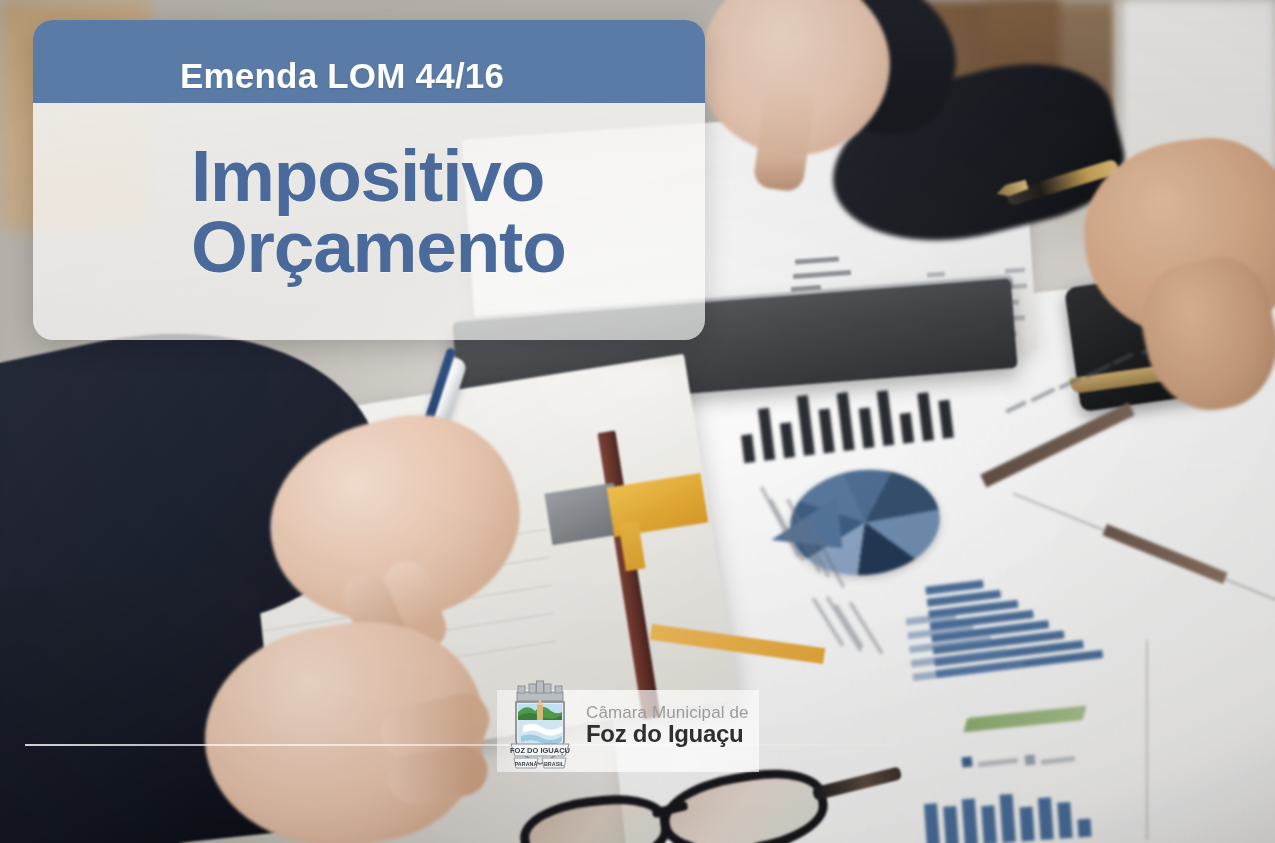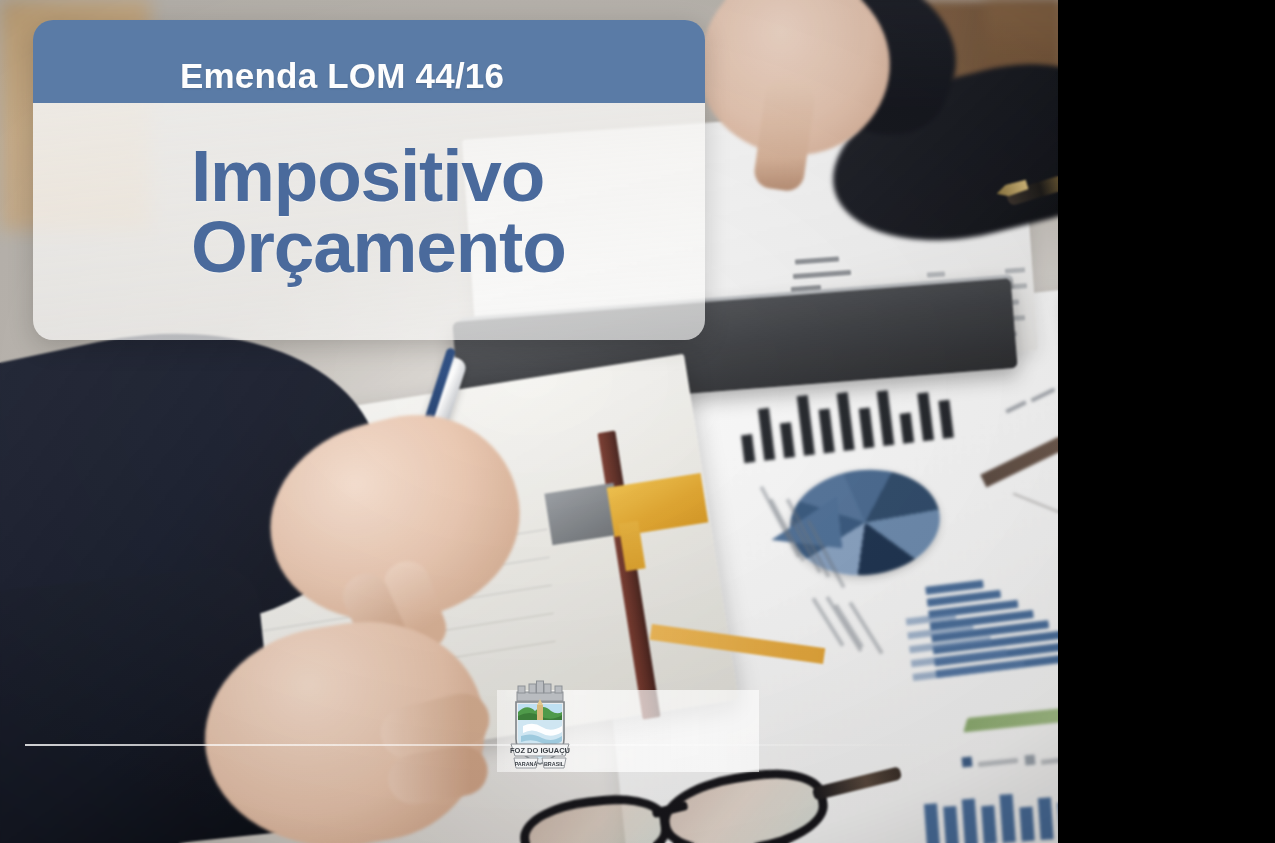--- a/index.html
+++ b/index.html
@@ -5,21 +5,21 @@
 <style>
   * { margin:0; padding:0; box-sizing:border-box; }
   html, body {
     width:1275px; height:843px;
     font-family:"Liberation Sans", sans-serif;
     overflow:hidden; background:#000;
   }
 
   #stage {
     position:relative;
-    width:1058px; height:843px;
+    width:1275px; height:843px;
     overflow:hidden;
     background:#cdc6bd;
   }
 
   
   .photo { position:absolute; inset:0; overflow:hidden; }
 
   
   .bg-base {
     position:absolute; inset:0;
@@ -619,15 +619,19 @@
         <path d="M6 66 H64 L60 78 H10 Z" fill="#f3f4f5" stroke="#8d9196" stroke-width="1"></path>
         <text x="35" y="75" font-family="'Liberation Sans',sans-serif" font-size="7.5" font-weight="bold" fill="#3a3f45" text-anchor="middle">FOZ DO IGUAÇU</text>
 
         <path d="M9 80 H33 L31 90 H11 Z" fill="#f3f4f5" stroke="#8d9196" stroke-width=".9"></path>
         <path d="M37 80 H61 L59 90 H39 Z" fill="#f3f4f5" stroke="#8d9196" stroke-width=".9"></path>
         <text x="21" y="87.5" font-family="'Liberation Sans',sans-serif" font-size="5.4" font-weight="bold" fill="#3a3f45" text-anchor="middle">PARANÁ</text>
         <text x="49" y="87.5" font-family="'Liberation Sans',sans-serif" font-size="5.4" font-weight="bold" fill="#3a3f45" text-anchor="middle">BRASIL</text>
       </svg>
     </div>
 
+    <div class="logo-text">
+      <div class="logo-l1">Câmara Municipal de</div>
+      <div class="logo-l2">Foz do Iguaçu</div>
+    </div>
   </div>
 
 </div>
 
 </body></html>

